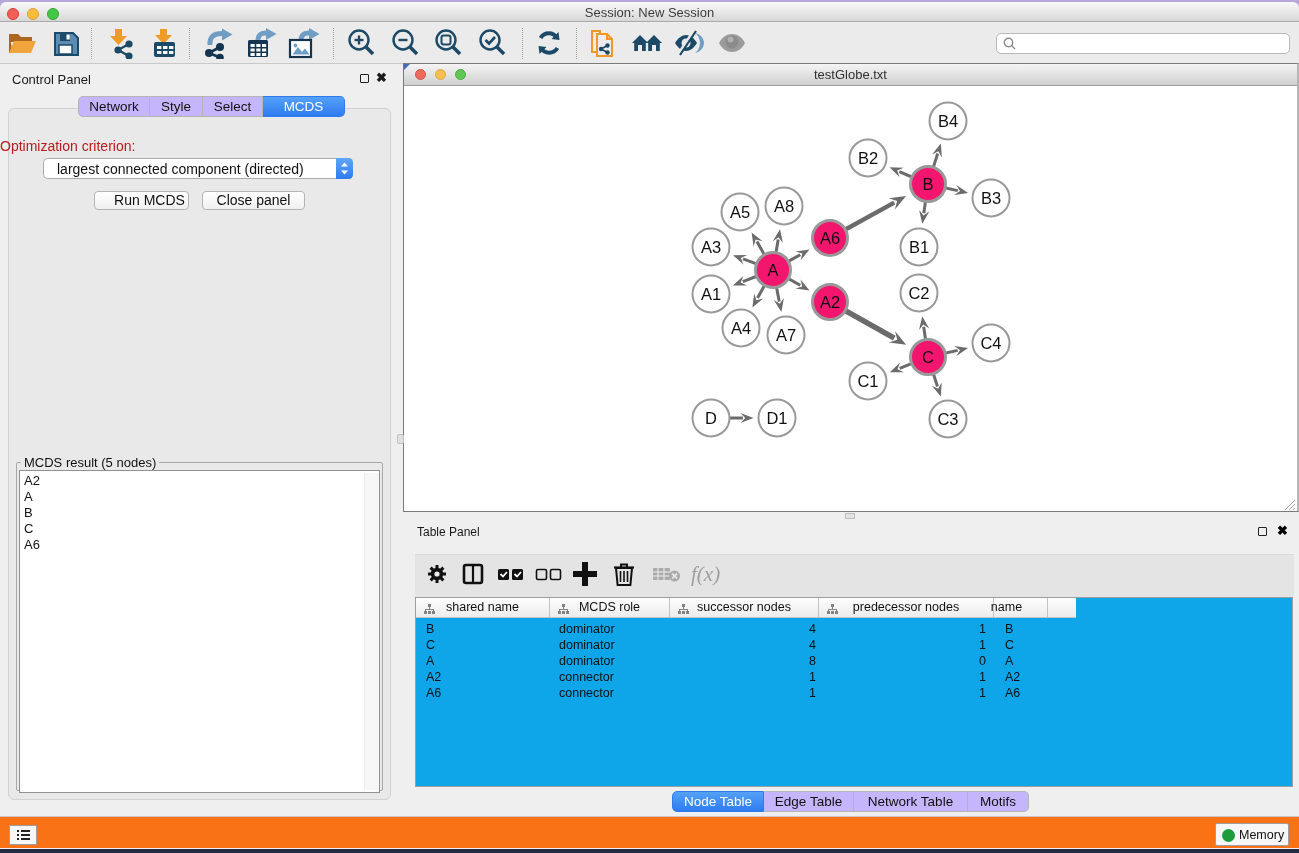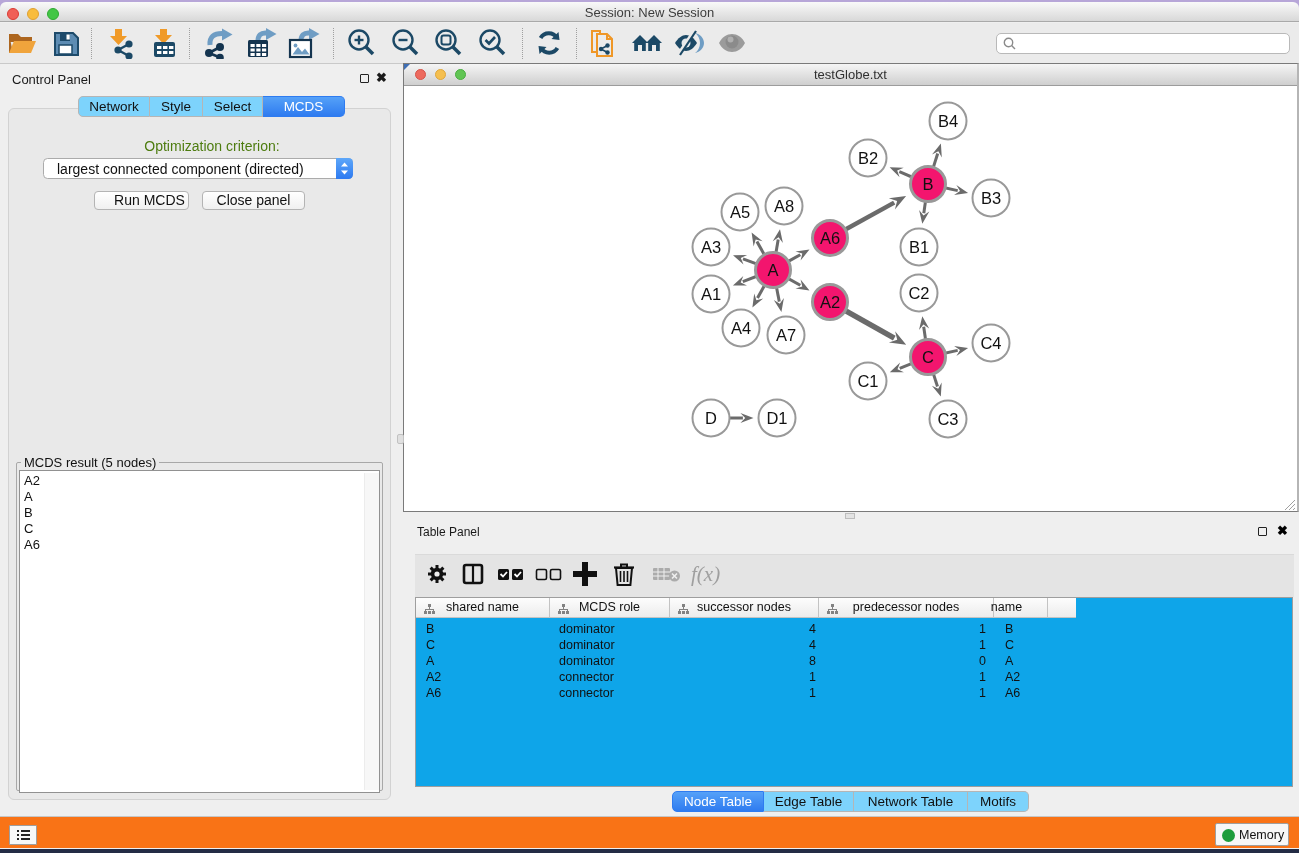--- a/index.html
+++ b/index.html
@@ -8,21 +8,21 @@
 .abs { position:absolute; }
 .light { width:12px; height:12px; border-radius:50%; position:absolute; top:6px; }
 .titlebar { position:absolute; left:0; top:2px; width:1299px; height:20px;
   background:linear-gradient(#f9f9f9,#d8d8d8); border-bottom:1px solid #a9a9a9; border-radius:6px 6px 0 0; }
 .toolbar { position:absolute; left:0; top:23px; width:1299px; height:41px;
   background:#ebebeb; border-bottom:1px solid #c9c9c9; }
 .sep { position:absolute; top:5px; height:31px; width:0; border-left:1.5px dotted #9f9f9f; }
 .hbtn { position:absolute; font-size:13px; color:#1a1a1a; }
 .tabrow { position:absolute; display:flex; }
 .tab { height:21px; line-height:20px; font-size:13.5px; text-align:center; color:#111;
-  background:#7dd3fc; border:1px solid #b5b5b5; border-left:none; padding:0; }
+  background:#c4b5fd; border:1px solid #b5b5b5; border-left:none; padding:0; }
 .tab.first { border-left:1px solid #b5b5b5; border-radius:5px 0 0 5px; }
 .tab.last { border-radius:0 5px 5px 0; }
 .tab.sel { background:linear-gradient(#55a1f8,#2e7bf0); color:#fff; border-color:#2e7bf0; }
 .btn { position:absolute; height:19px; background:linear-gradient(#ffffff,#f0f0f0);
   border:1px solid #b4b4b4; border-radius:4px; font-size:14px; color:#111;
   text-align:center; line-height:17px; }
 .hcell { position:absolute; top:0; height:20px; line-height:19px; font-size:12.5px; color:#111;
   text-align:center; border-right:1px solid #c3c3c3; }
 .hico { display:inline-block; width:11px; height:10px;
   background:
@@ -209,21 +209,21 @@
 
   <div class="abs" style="left:8px;top:44px;width:383px;height:692px;background:#e9e9e9;border:1px solid #d2d2d2;border-radius:6px;"></div>
 
   <div class="tabrow" style="left:78px;top:32px;">
     <div class="tab first" style="width:72px;">Network</div>
     <div class="tab" style="width:53px;">Style</div>
     <div class="tab" style="width:60px;">Select</div>
     <div class="tab last sel" style="width:82px;">MCDS</div>
   </div>
 
-  <div class="abs" style="left:12px;top:74px;width:400px;text-align:center;font-size:14px;color:#4d7c0f;">Optimization criterion:</div>
+  <div class="abs" style="left:0;top:74px;width:400px;text-align:left;font-size:14px;color:#b91c1c;">Optimization criterion:</div>
 
   <div class="abs" style="left:43px;top:94px;width:310px;height:21px;background:#fff;border:1px solid #ababab;border-radius:4.5px;">
     <div class="abs" style="left:13px;top:2px;font-size:14px;color:#111;">largest connected component (directed)</div>
     <div class="abs" style="right:-1px;top:-1px;width:17px;height:21px;background:linear-gradient(#5ea7f9,#2d7af1);border-radius:0 4.5px 4.5px 0;">
       <svg width="17" height="21" viewBox="0 0 17 21">
           <path d="M5 8.5 l3.5 -4 l3.5 4 z M5 12.5 l3.5 4 l3.5 -4 z" fill="#fff"></path>
         </svg>
     </div>
   </div>
 

